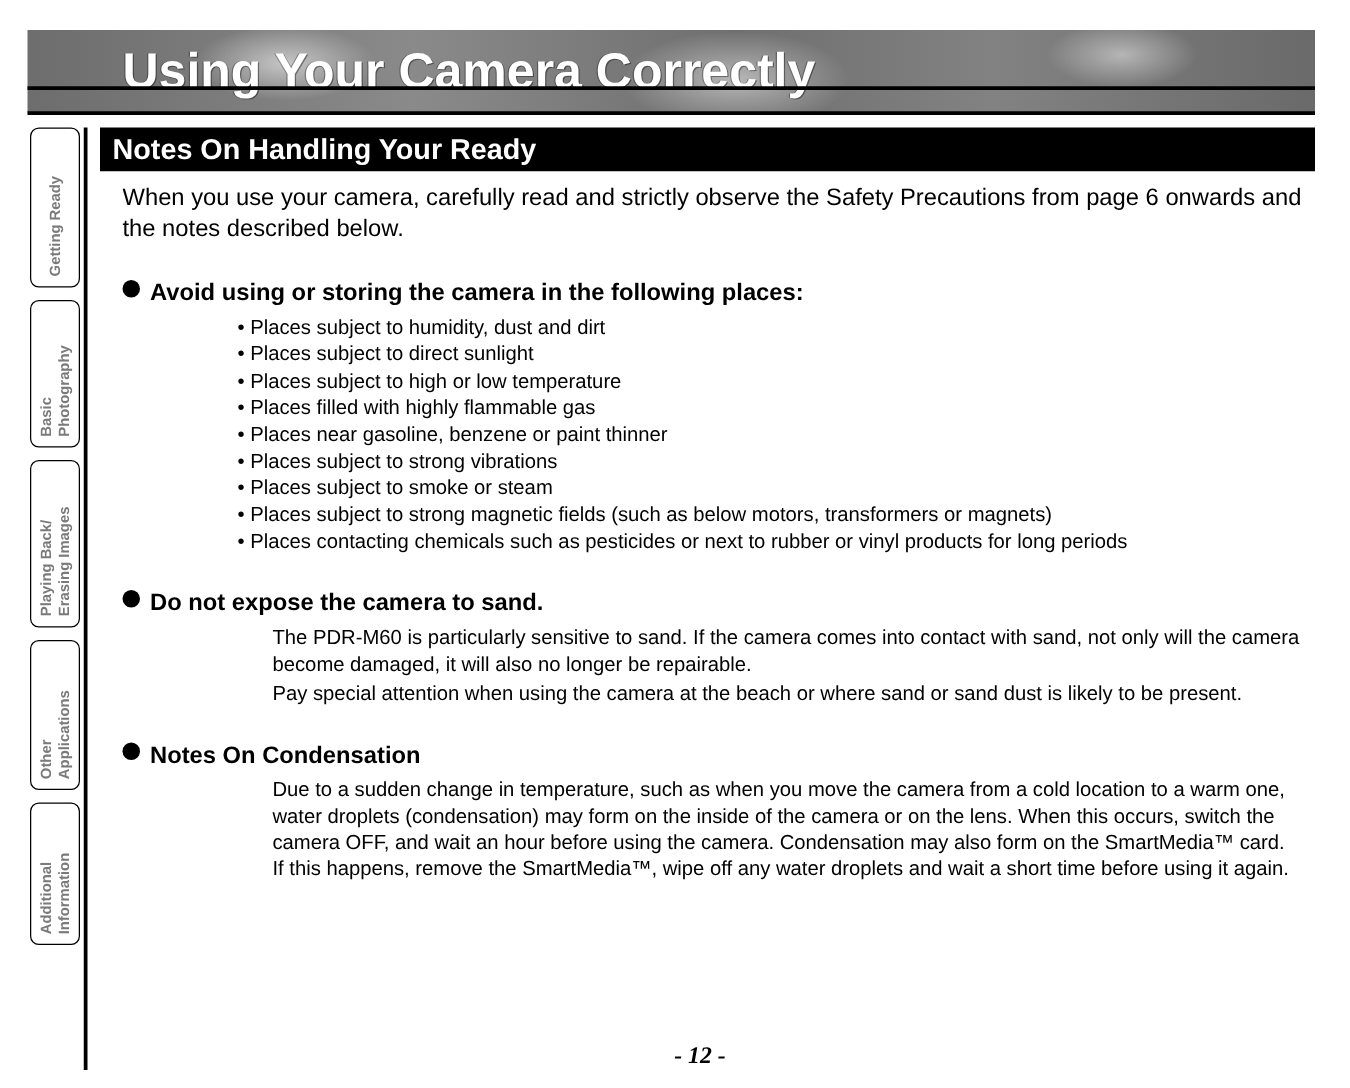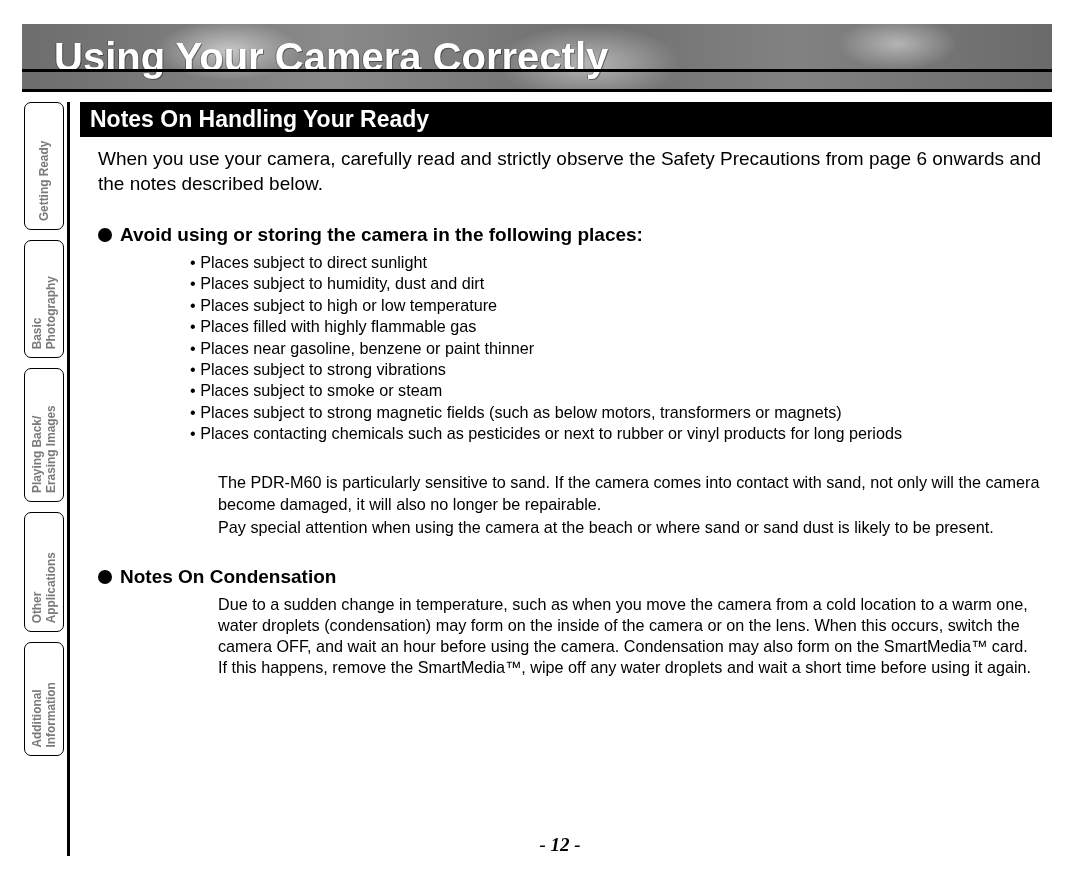--- a/index.html
+++ b/index.html
@@ -16,21 +16,21 @@
       radial-gradient(120px 50px at 20% 40%, rgba(255,255,255,0.55), transparent 60%),
       radial-gradient(140px 60px at 55% 60%, rgba(255,255,255,0.5), transparent 65%),
       radial-gradient(100px 44px at 85% 30%, rgba(255,255,255,0.45), transparent 60%),
       linear-gradient(90deg, #6d6d6d, #8a8a8a 30%, #6f6f6f 55%, #828282 75%, #6a6a6a);
     z-index: 0;
   }
   .title-bar {
     position: relative; z-index: 1;
     height: 66px;
     display: flex; align-items: center;
-    padding-left: 32px;
+    padding-left: 76px;
   }
   .title-text {
     font-size: 40px; font-weight: 700; color: #fff;
     text-shadow: 1px 1px 0 rgba(0,0,0,0.4), -1px 0 0 rgba(0,0,0,0.3);
   }
   .rule-top { position:absolute; left:22px; right:28px; top:69px; height:3px; background:#000; z-index:2;}
   .rule-bot { position:absolute; left:22px; right:28px; top:89px; height:3px; background:#000; z-index:2;}
   .content-area {
     position: absolute;
     left: 22px; right: 28px;
@@ -70,21 +70,21 @@
   }
   .intro {
     margin: 10px 6px 0 18px;
     font-size: 19px; line-height: 1.28;
     color: #000;
   }
   .sub {
     margin: 28px 6px 0 18px;
   }
   .sub-h {
-    display: flex; align-items: center;
+    display: flex; 
     font-size: 19px; font-weight: 700; color: #000;
     gap: 8px;
   }
   .bullet-dot {
     width: 14px; height: 14px; border-radius: 50%;
     background: #000; flex: 0 0 14px;
   }
   .sub-list {
     margin: 6px 0 0 92px;
     font-size: 16.2px; line-height: 1.32; color:#000;
@@ -159,33 +159,37 @@
       <div class="section-header">Notes On Handling Your Ready</div>
 
       <div class="intro">When you use your camera, carefully read and strictly observe the Safety Precautions from page 6 onwards and the notes described below.</div>
 
       <div class="sub">
         <div class="sub-h">
           <span class="bullet-dot"></span>
           <span>Avoid using or storing the camera in the following places:</span>
         </div>
         <div class="sub-list">
+          <div>Places subject to humidity, dust and dirt</div>
           <div>Places subject to direct sunlight</div>
-          <div>Places subject to humidity, dust and dirt</div>
           <div>Places subject to high or low temperature</div>
           <div>Places filled with highly flammable gas</div>
           <div>Places near gasoline, benzene or paint thinner</div>
           <div>Places subject to strong vibrations</div>
           <div>Places subject to smoke or steam</div>
           <div>Places subject to strong magnetic fields (such as below motors, transformers or magnets)</div>
           <div>Places contacting chemicals such as pesticides or next to rubber or vinyl products for long periods</div>
         </div>
       </div>
 
       <div class="sub">
+        <div class="sub-h">
+          <span class="bullet-dot"></span>
+          <span>Do not expose the camera to sand.</span>
+        </div>
         <div class="sub-text">
           <p>The PDR-M60 is particularly sensitive to sand. If the camera comes into contact with sand, not only will the camera become damaged, it will also no longer be repairable.</p>
           <p>Pay special attention when using the camera at the beach or where sand or sand dust is likely to be present.</p>
         </div>
       </div>
 
       <div class="sub">
         <div class="sub-h">
           <span class="bullet-dot"></span>
           <span>Notes On Condensation</span>

